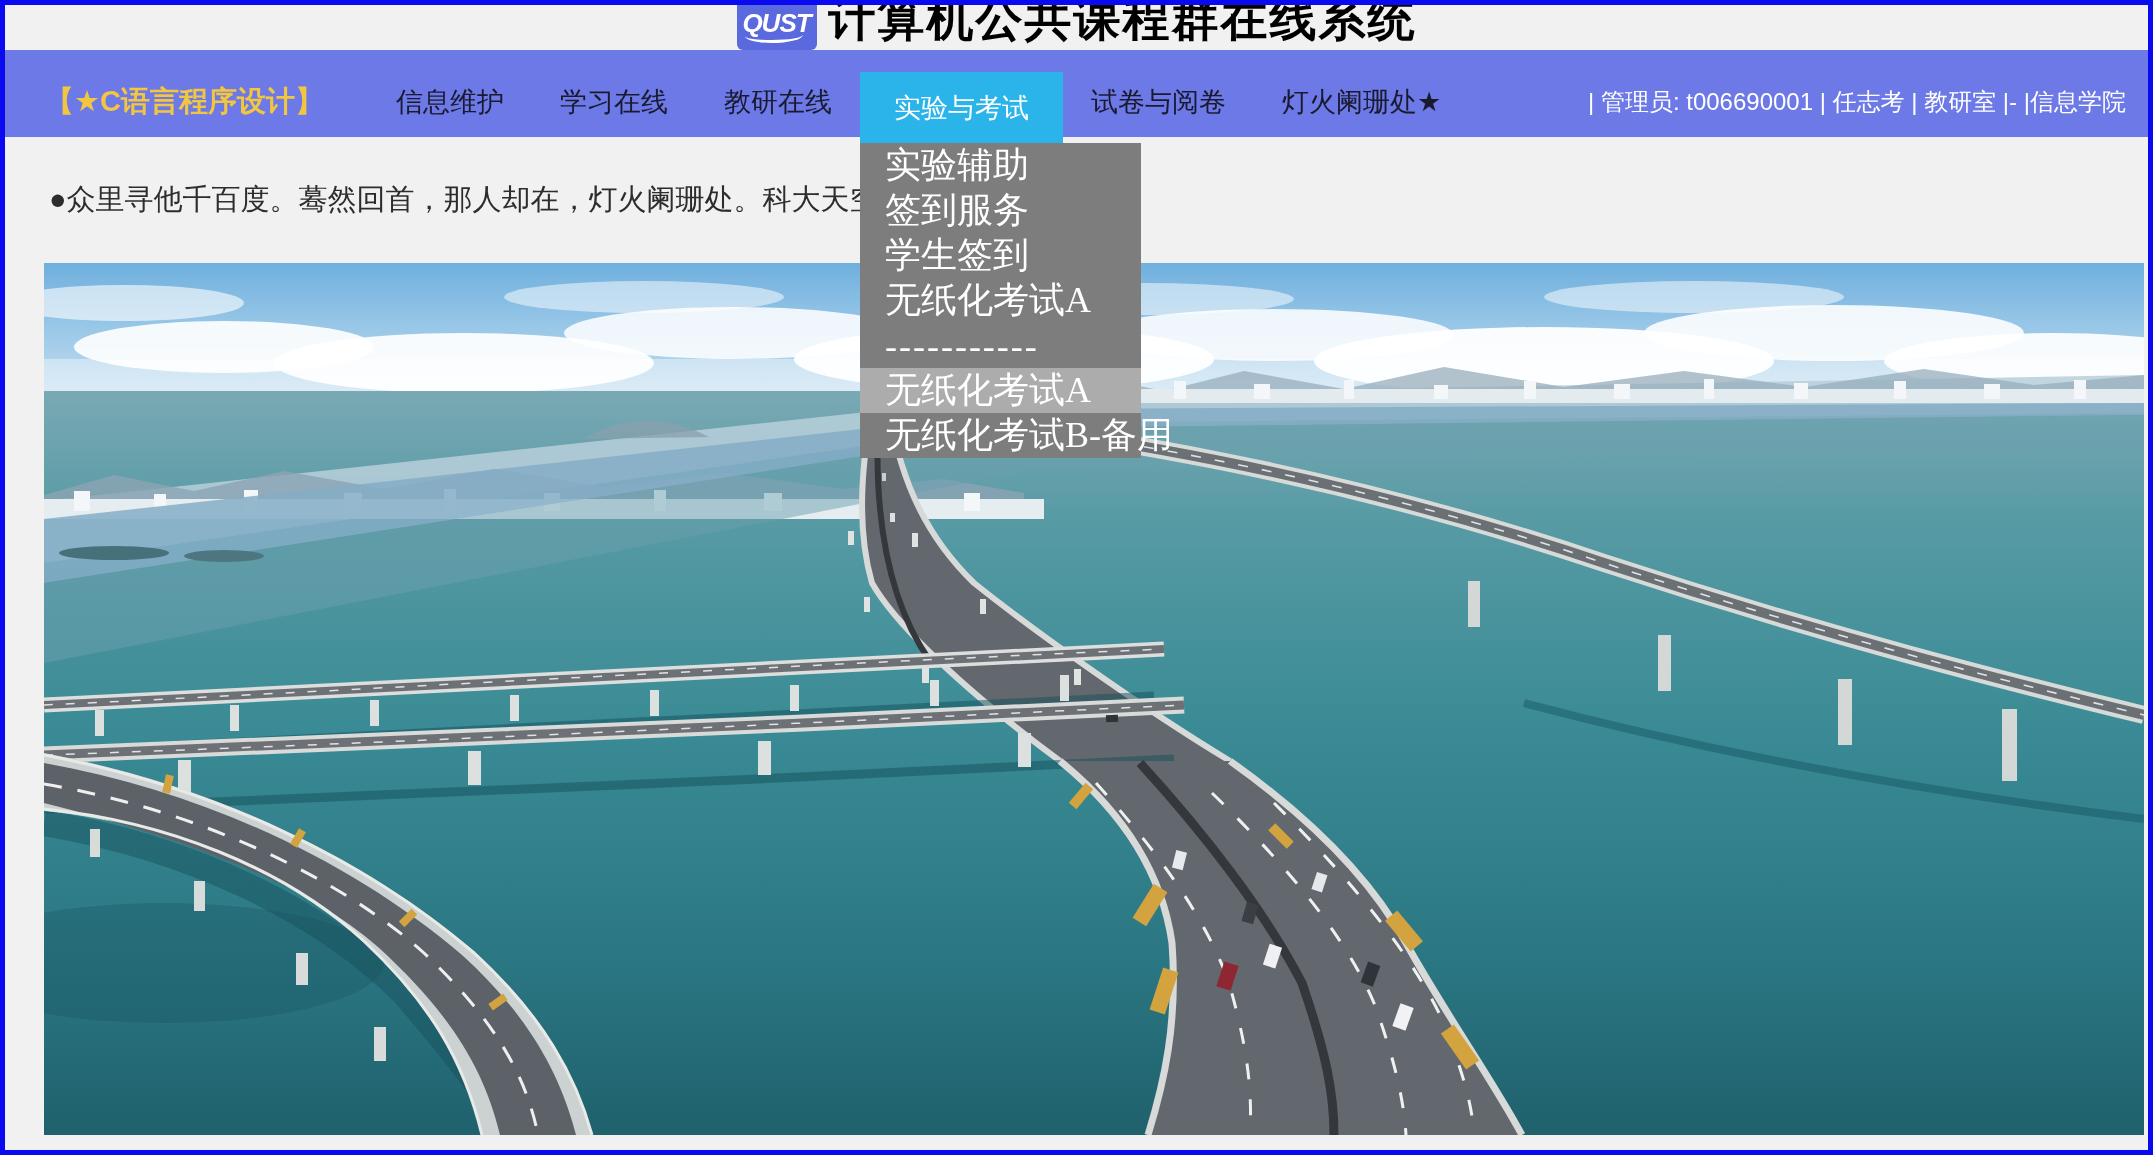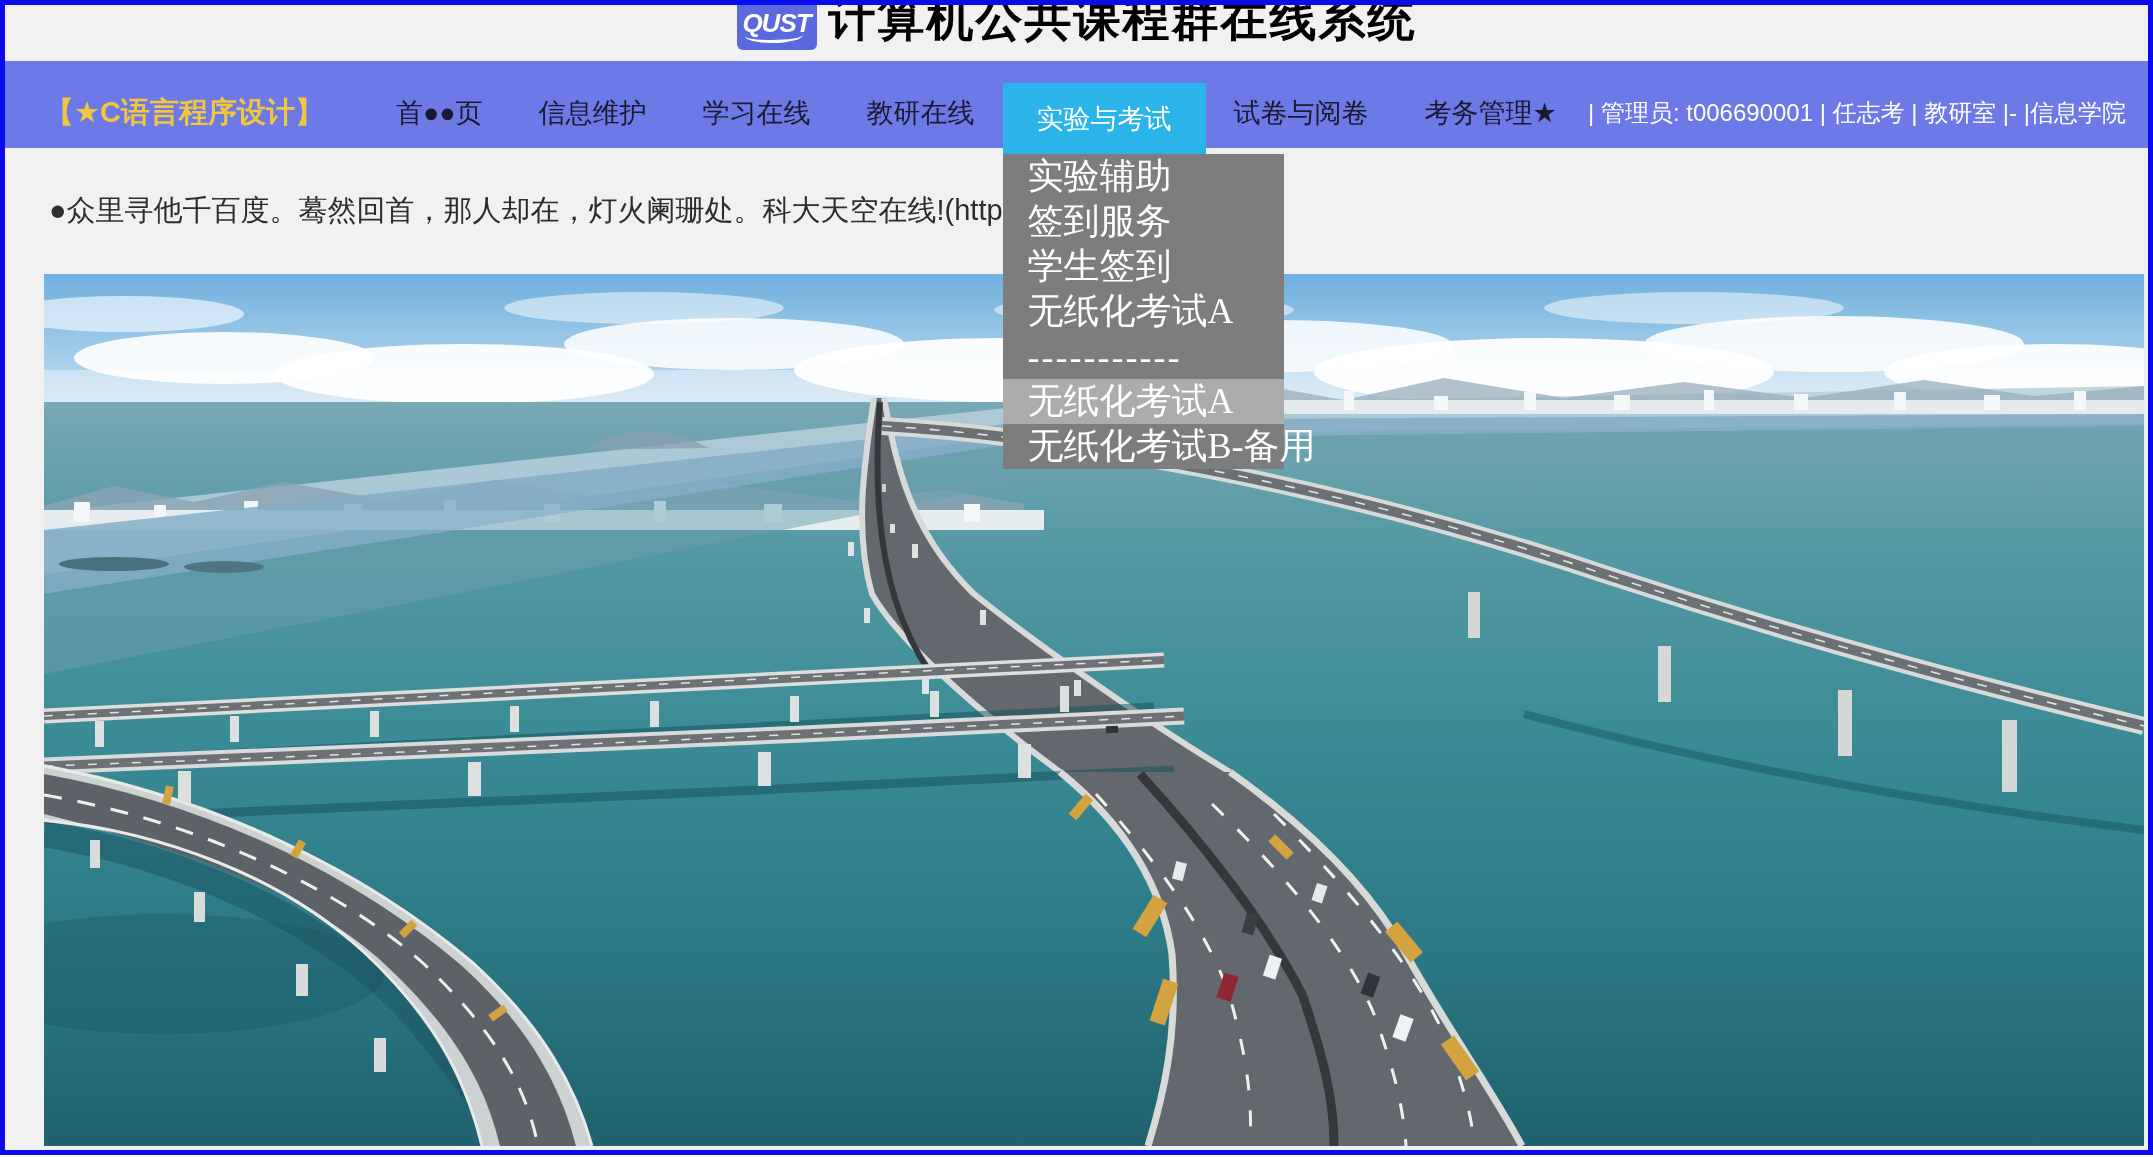--- a/index.html
+++ b/index.html
@@ -10,21 +10,21 @@
   }
   .page {
     position:relative;
     width:2153px; height:1155px;
     border:5px solid #0a0af0;
     background:#f1f1f2;
     overflow:hidden;
   }
   
   .header {
-    height:56px; background:#f1f1f2;
+    height:45px; background:#f1f1f2;
     display:flex; justify-content:center; align-items:flex-start;
     overflow:hidden; gap:12px;
   }
   .qust-logo {
     position:relative; margin-top:-9px;
     width:80px; height:54px; flex:0 0 auto;
     background:#5a69dd; border-radius:6px;
     display:flex; align-items:center; justify-content:center;
     color:#ffffff; font-weight:bold; font-style:italic;
     font-size:26px; letter-spacing:-1px;
@@ -93,41 +93,40 @@
 <div class="page">
 
   <div class="header">
     <div class="qust-logo">QUST</div>
     <div class="page-title">计算机公共课程群在线系统</div>
   </div>
 
   <div class="navbar">
     <div class="course-label">【★C语言程序设计】</div>
 
-    <div class="nav-item">首●●页</div>
     <div class="nav-item">信息维护</div>
     <div class="nav-item">学习在线</div>
     <div class="nav-item">教研在线</div>
 
     <div class="nav-item active">
       <span>实验与考试</span>
 
       <div class="dropdown">
         <div class="dropdown-item">实验辅助</div>
         <div class="dropdown-item">签到服务</div>
         <div class="dropdown-item">学生签到</div>
         <div class="dropdown-item">无纸化考试A</div>
         <div class="dropdown-item separator">-----------</div>
         <div class="dropdown-item highlighted">无纸化考试A</div>
         <div class="dropdown-item">无纸化考试B-备用</div>
       </div>
     </div>
 
     <div class="nav-item">试卷与阅卷</div>
-    <div class="nav-item">考务管理★</div>
+    <div class="nav-item">灯火阑珊处★</div>
 
     <div class="admin-info">| 管理员: t006690001 | 任志考 | 教研室 |- |信息学院</div>
   </div>
 
   <div class="marquee-strip">
     <div class="marquee-text">●众里寻他千百度。蓦然回首，那人却在，灯火阑珊处。科大天空在线!(http://www.c</div>
   </div>
 
   <div class="hero">
     <svg width="2100" height="872" viewBox="0 0 2100 872" xmlns="http://www.w3.org/2000/svg">

